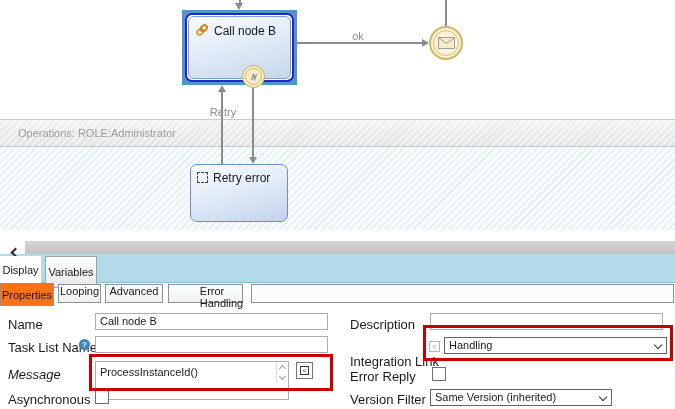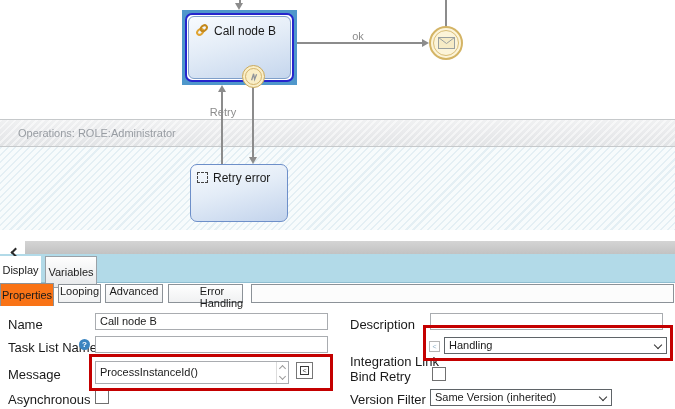--- a/index.html
+++ b/index.html
@@ -197,22 +197,22 @@
       <span>Error Handling</span>
     </div>
 
   <div class="flabel" style="left:8px;top:317px;">Name</div>
   <div class="tinput" style="left:95px;top:313px;width:233px;">Call node B</div>
 
   <div class="flabel" style="left:8px;top:340px;">Task List Name</div>
   <div class="help-icon" style="left:79px;top:339px;">?</div>
   <div class="tinput" style="left:95px;top:336px;width:233px;"></div>
 
-  <div class="flabel" style="left:8px;top:367px;">Message</div>
-  <div class="tinput" style="left:95px;top:361px;width:194px;height:23px;line-height:21px;">ProcessInstanceId()</div>
+  <div class="flabel" style="left:8px;top:367px;font-style:italic;">Message</div>
+  <div class="tinput" style="left:95px;top:361px;width:194px;height:39px;line-height:21px;">ProcessInstanceId()</div>
   <div class="msg-spinner">
     <span class="sp-up"></span>
     <span class="sp-down"></span>
   </div>
   <div class="expr-btn">
     <span class="expr-inner">&lt;</span>
   </div>
   <div class="redbox" style="left:89px;top:354px;width:244px;height:37px;"></div>
 
   <div class="flabel" style="left:8px;top:392px;">Asynchronous</div>
@@ -222,21 +222,21 @@
   <div class="tinput" style="left:430px;top:313px;width:233px;"></div>
 
   <div class="flabel" style="left:350px;top:340px;margin-top:14px;">Integration Link</div>
   <div class="mini-ref">&lt;</div>
   <div class="combo" style="left:444px;top:337px;width:223px;">
     <span>Handling</span>
     <span class="chev"></span>
   </div>
   <div class="redbox" style="left:423px;top:325px;width:250px;height:36px;"></div>
 
-  <div class="flabel" style="left:350px;top:369px;">Bind Retry</div>
+  <div class="flabel" style="left:350px;top:369px;">Error Reply</div>
   <div class="checkbox" style="left:432px;top:367px;"></div>
 
   <div class="flabel" style="left:350px;top:392px;">Version Filter</div>
   <div class="combo" style="left:430px;top:389px;width:182px;">
     <span>Same Version (inherited)</span>
     <span class="chev"></span>
   </div>
 
 </div>
 

